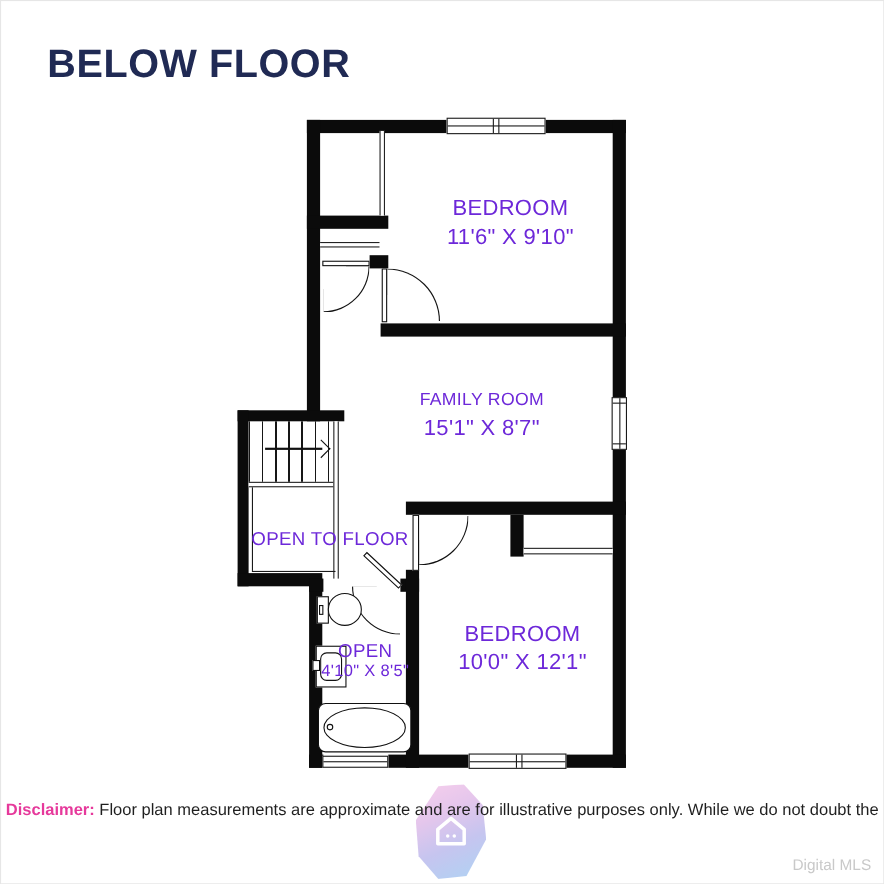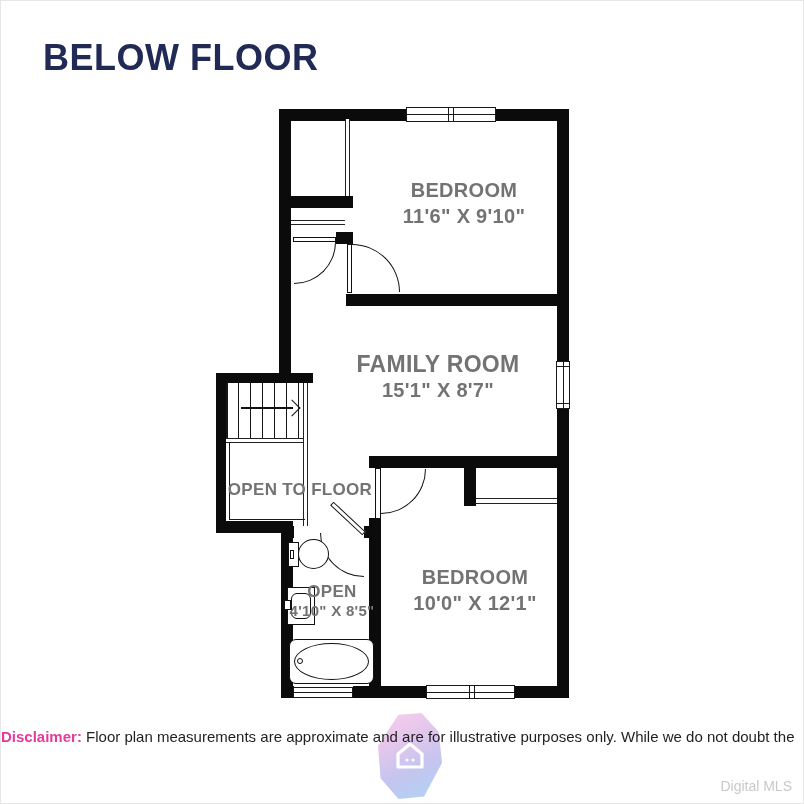--- a/index.html
+++ b/index.html
@@ -10,30 +10,30 @@
   .wall{position:absolute;background:#0b0b0b;}
   .tw-h{position:absolute;background:#fff;border-top:1.2px solid #222;border-bottom:1.2px solid #222;box-sizing:border-box;}
   .tw-v{position:absolute;background:#fff;border-left:1.2px solid #222;border-right:1.2px solid #222;box-sizing:border-box;}
   .thin{position:absolute;background:#1a1a1a;}
   .window{position:absolute;background:#fff;border:1.2px solid #1a1a1a;box-sizing:border-box;}
   .wline-h{position:absolute;left:0;right:0;height:1px;background:#1a1a1a;}
   .wline-v{position:absolute;top:0;bottom:0;width:1px;background:#1a1a1a;}
   .leaf{position:absolute;background:#fff;border:1.2px solid #111;box-sizing:border-box;}
   .arc{position:absolute;box-sizing:border-box;border:0 solid #111;}
   .fix{position:absolute;background:#fff;border:1.4px solid #111;box-sizing:border-box;}
-  .rlabel{position:absolute;transform:translate(-50%,-50%);font-weight:700;color:#737373;white-space:nowrap;letter-spacing:.3px;}
+  .rlabel{position:absolute;transform:translate(-50%,-50%);font-weight:400;color:#6d28d9;white-space:nowrap;letter-spacing:.3px;}
   .stairs{position:absolute;left:225px;top:382px;width:80px;height:55px;
           background:repeating-linear-gradient(to right,#161616 0 1.5px,transparent 1.5px 12px);}
   .arrow-line{position:absolute;left:240px;top:406px;width:52px;height:1.8px;background:#111;}
   .arrow-head{position:absolute;left:285px;top:401px;width:11px;height:11px;border-top:1.8px solid #111;border-right:1.8px solid #111;transform:rotate(45deg);background:transparent;}
   .logo{position:absolute;left:377px;top:712px;width:64px;height:86px;opacity:.5;z-index:1;
         background:linear-gradient(155deg,#ef9fda 0%,#cb8ed9 32%,#8d8be0 62%,#5fa8e8 100%);
         clip-path:polygon(32% 2%,68% 0%,95% 22%,100% 58%,72% 97%,32% 100%,4% 76%,0% 38%);
         display:flex;align-items:center;justify-content:center;}
-  .disc{position:absolute;left:0;right:0;font-size:15px;color:#1f1f1f;z-index:2;}
+  .disc{position:absolute;left:0;right:0;text-align:center;font-size:15px;color:#1f1f1f;z-index:2;}
   .disc-label{font-weight:700;color:#e6399b;}
   .watermark{position:absolute;right:11px;bottom:9px;font-size:14px;color:#c9c9c9;z-index:2;}
 </style>
 </head>
 <body>
 
 <div class="page">
 
   <div class="title">BELOW FLOOR</div>
 
@@ -109,21 +109,21 @@
     <div class="fix" style="left:289px;top:549px;width:4px;height:9px;border-width:1px;"></div>
     <div class="fix" style="left:286px;top:586px;width:28px;height:38px;"></div>
     <div class="fix" style="left:290px;top:592px;width:20px;height:26px;border-radius:6px;border-width:1px;"></div>
     <div class="fix" style="left:283px;top:599px;width:7px;height:10px;border-width:1px;"></div>
     <div class="fix" style="left:288px;top:638px;width:85px;height:45px;border-radius:7px;"></div>
     <div class="fix" style="left:293px;top:642px;width:75px;height:37px;border-radius:50%;border-width:1px;"></div>
     <div class="fix" style="left:296px;top:657px;width:6px;height:6px;border-radius:50%;border-width:1px;"></div>
 
     <div class="rlabel" style="left:463px;top:189px;font-size:20px;">BEDROOM</div>
     <div class="rlabel" style="left:463px;top:215px;font-size:20px;">11'6" X 9'10"</div>
-    <div class="rlabel" style="left:437px;top:363px;font-size:23px;">FAMILY ROOM</div>
+    <div class="rlabel" style="left:437px;top:363px;font-size:16px;">FAMILY ROOM</div>
     <div class="rlabel" style="left:437px;top:389px;font-size:20px;">15'1" X 8'7"</div>
     <div class="rlabel" style="left:299px;top:489px;font-size:17px;">OPEN TO FLOOR</div>
     <div class="rlabel" style="left:331px;top:591px;font-size:17px;">OPEN</div>
     <div class="rlabel" style="left:331px;top:609px;font-size:15px;">4'10" X 8'5"</div>
     <div class="rlabel" style="left:474px;top:576px;font-size:20px;">BEDROOM</div>
     <div class="rlabel" style="left:474px;top:602px;font-size:20px;">10'0" X 12'1"</div>
   </div>
 
   <div class="logo">
     <svg width="42" height="44" viewBox="0 0 42 44" aria-hidden="true">

